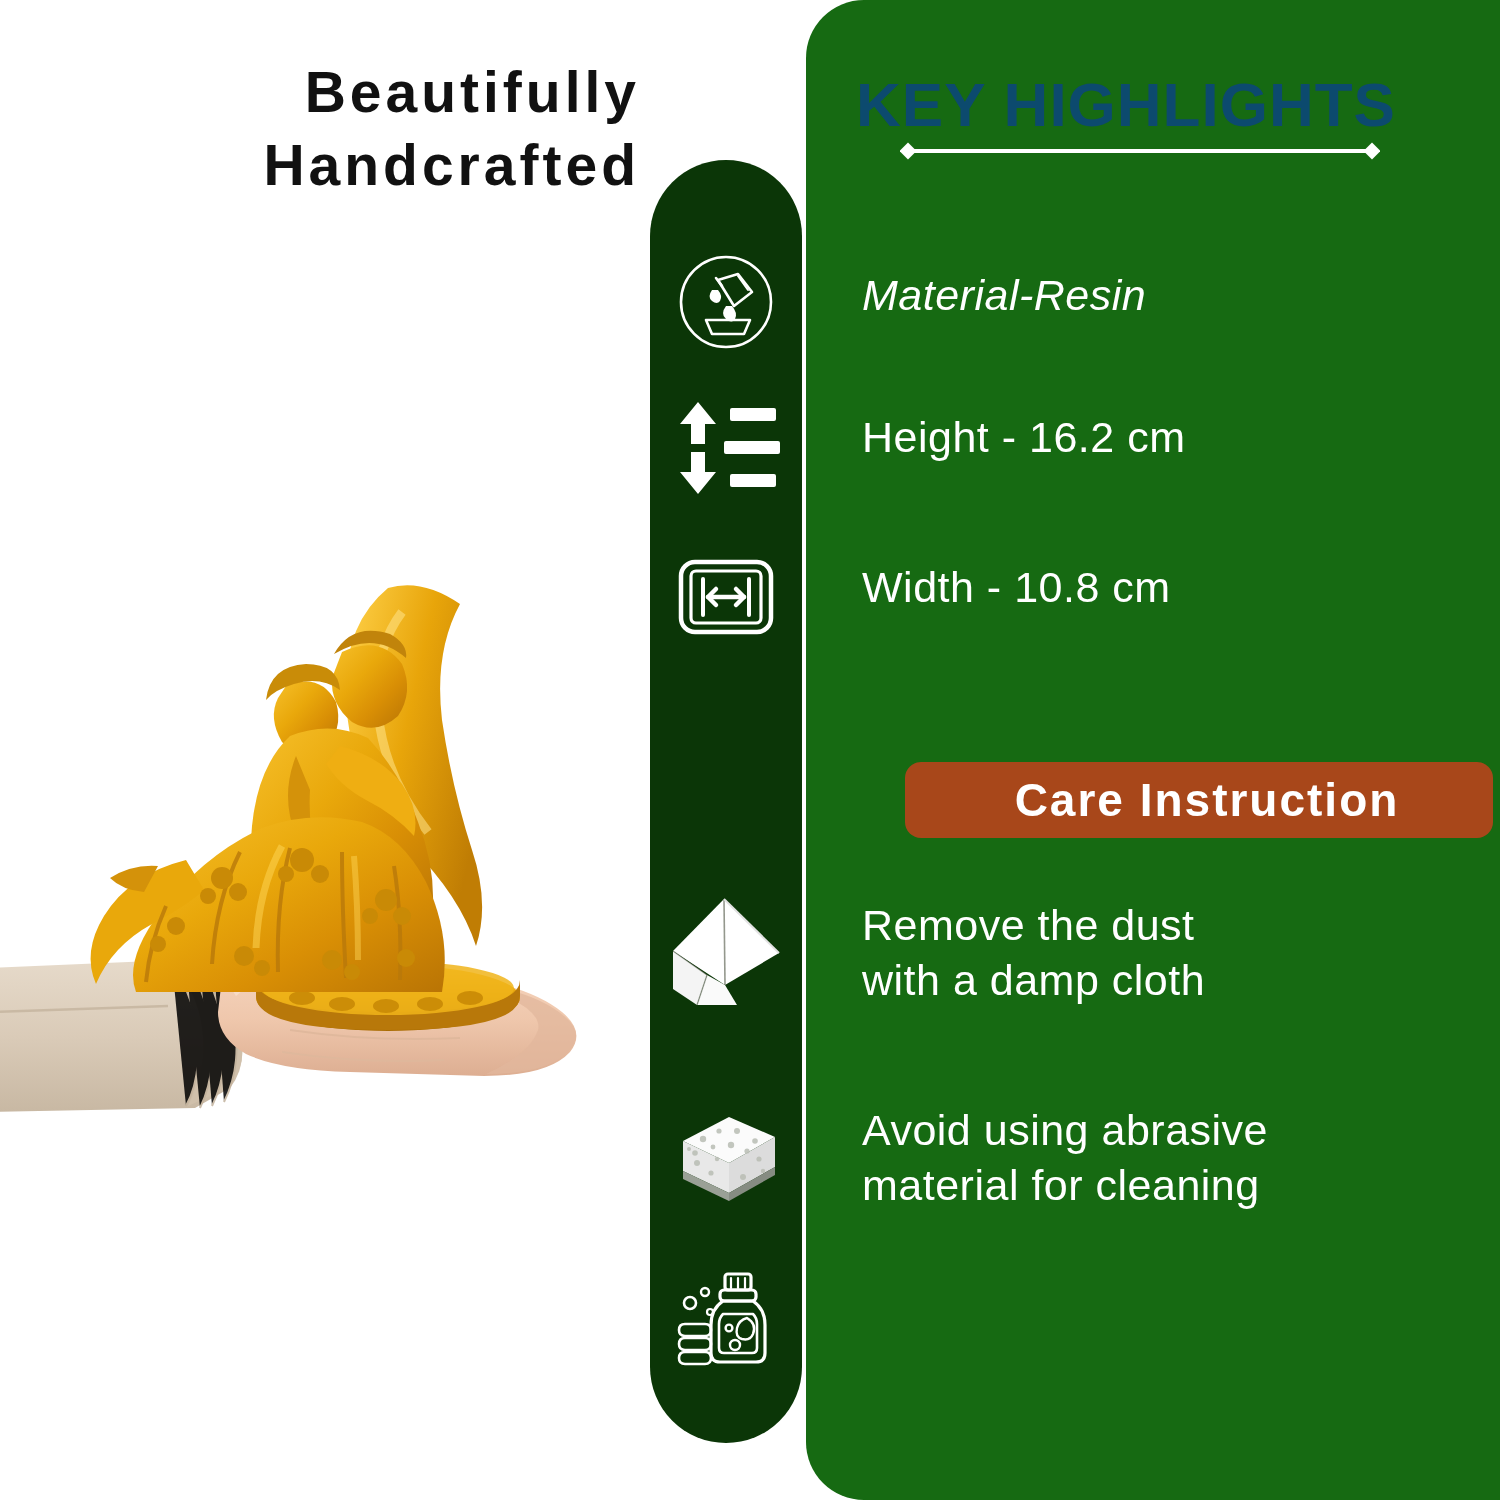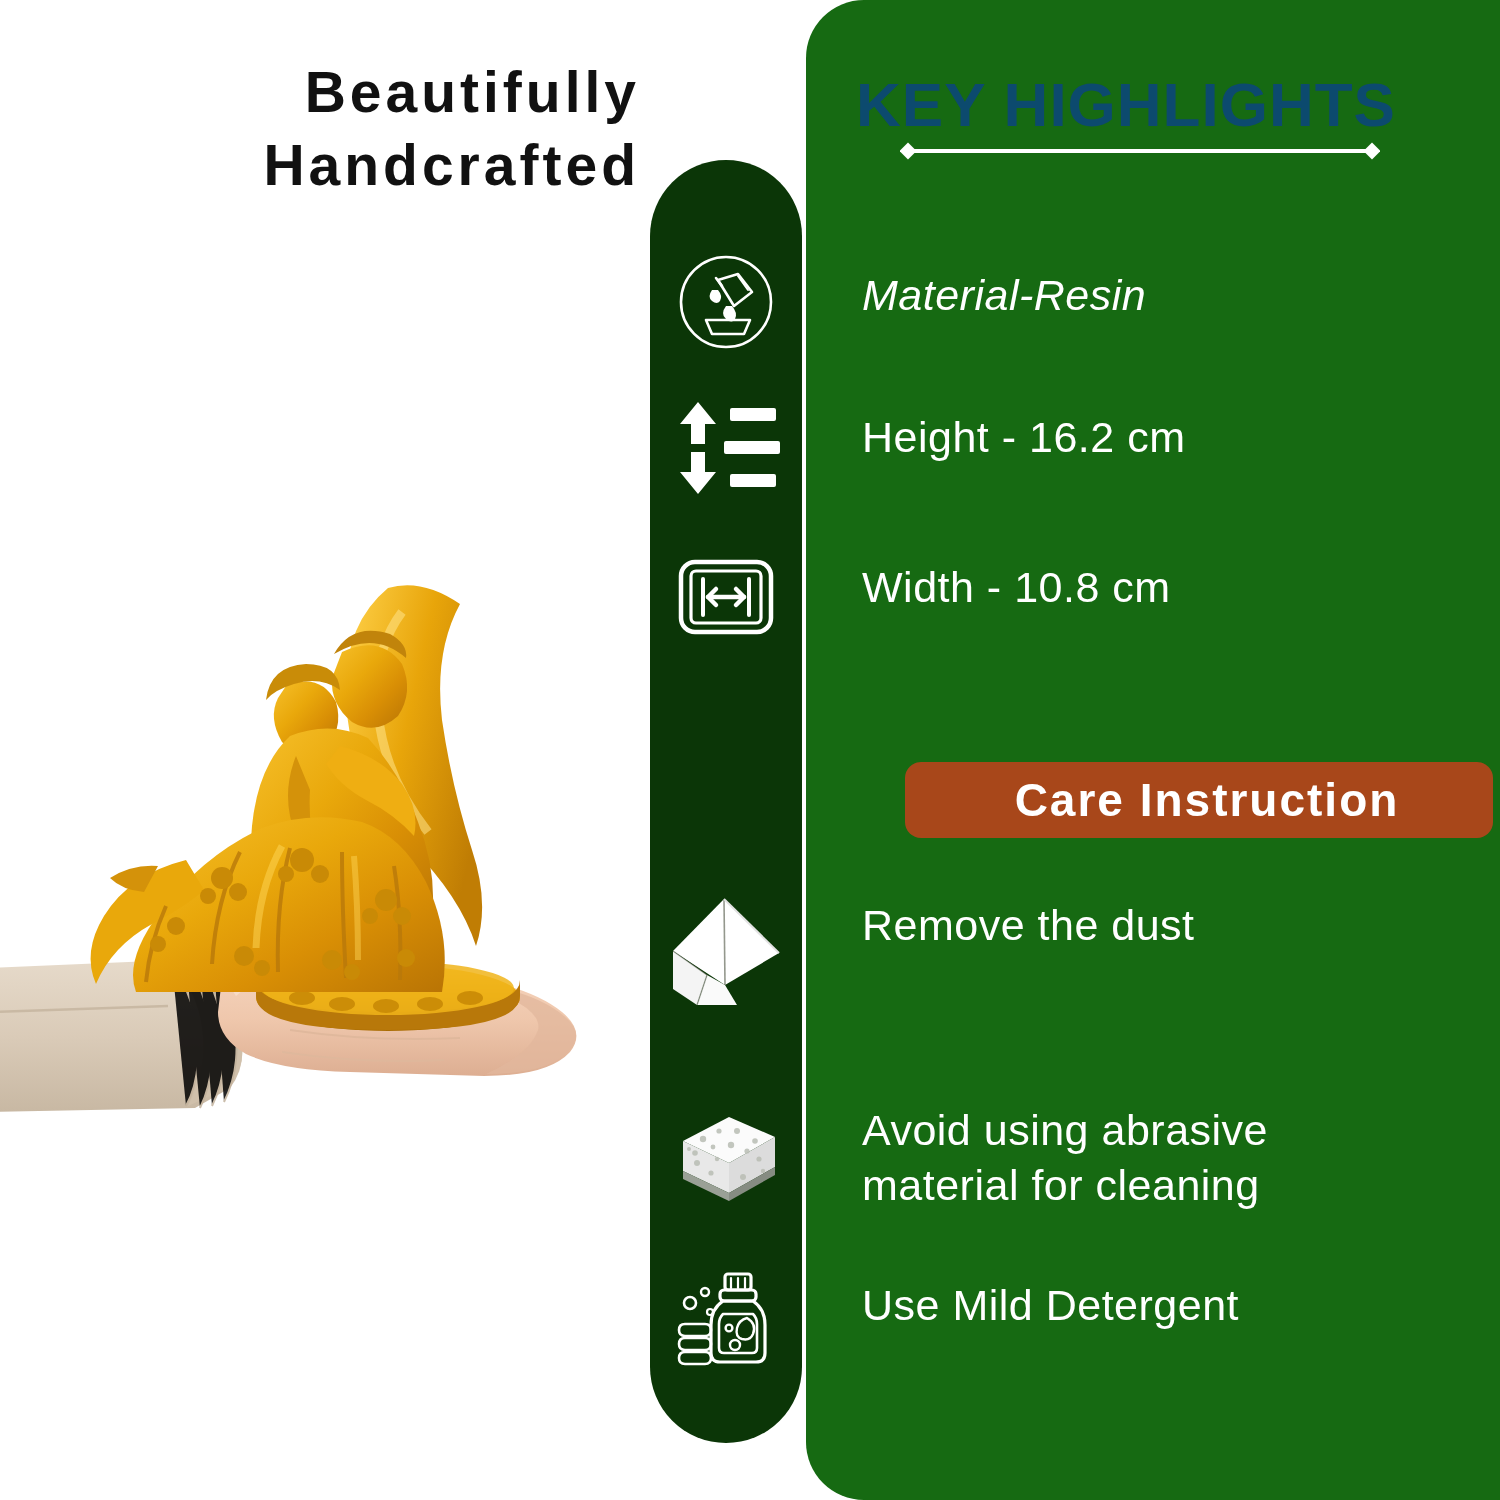--- a/index.html
+++ b/index.html
@@ -272,20 +272,21 @@
       <path d="M57 6 L112 60 L58 92 L6 58 Z" fill="#ffffff"></path>
       <path d="M6 58 L40 82 L30 112 L6 96 Z" fill="#F4F4F4"></path>
       <path d="M40 82 L58 92 L70 112 L30 112 Z" fill="#FAFAFA"></path>
       <path d="M57 6 L58 92" stroke="#3C4430" stroke-width="1.6" fill="none" opacity="0.55"></path>
       <path d="M6 58 L40 82 L30 112" stroke="#3C4430" stroke-width="1.4" fill="none" opacity="0.45"></path>
       <path d="M57 6 L112 60" stroke="#E2E2E2" stroke-width="2" fill="none"></path>
     </svg>
   </div>
   <div class="row-text" style="top:898px;">
     <div>Remove the dust</div>
+    <div>with a damp cloth</div>
   </div>
 
   <div class="icon-slot" style="top:1097px;">
     <svg width="118" height="112" viewBox="0 0 118 112">
       <path d="M16 40 L62 16 L108 36 L62 62 Z" fill="#FBFBFB"></path>
       <path d="M16 40 L62 62 L62 92 L16 70 Z" fill="#E8E8E8"></path>
       <path d="M108 36 L62 62 L62 92 L108 66 Z" fill="#DCDCDC"></path>
       <path d="M16 70 L62 92 L62 100 L16 78 Z" fill="#9AA096"></path>
       <path d="M108 66 L62 92 L62 100 L108 74 Z" fill="#868C82"></path>
       <g fill="#B9BDB4" opacity="0.85">
@@ -323,17 +324,14 @@
       <circle cx="62" cy="72" r="3.4" stroke-width="2.4"></circle>
       <circle cx="68" cy="89" r="5" stroke-width="2.4"></circle>
       <path d="M12 74 q0 -6 6 -6 l20 0 q6 0 6 6 q0 6 -6 6 l-20 0 q-6 0 -6 -6 z" stroke-width="2.6"></path>
       <path d="M12 88 q0 -6 6 -6 l20 0 q6 0 6 6 q0 6 -6 6 l-20 0 q-6 0 -6 -6 z" stroke-width="2.6"></path>
       <path d="M12 102 q0 -6 6 -6 l20 0 q6 0 6 6 q0 6 -6 6 l-20 0 q-6 0 -6 -6 z" stroke-width="2.6"></path>
       <circle cx="23" cy="47" r="6" stroke-width="2.6"></circle>
       <circle cx="38" cy="36" r="4" stroke-width="2.4"></circle>
       <circle cx="43" cy="56" r="3" stroke-width="2.2"></circle>
     </svg>
   </div>
-  <div class="row-text" style="top:1278px;">
-    <div>Use Mild Detergent</div>
-  </div>
 
 </div>
 
 </body></html>

